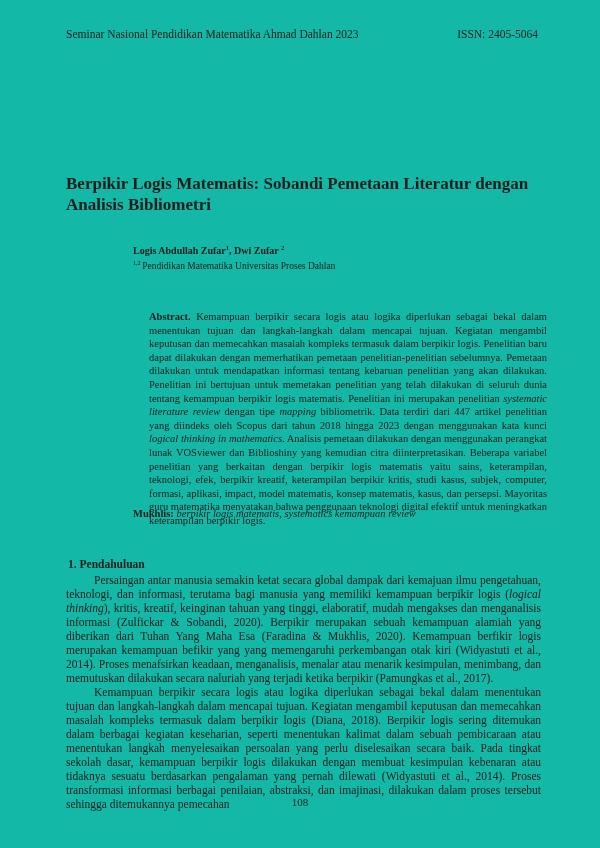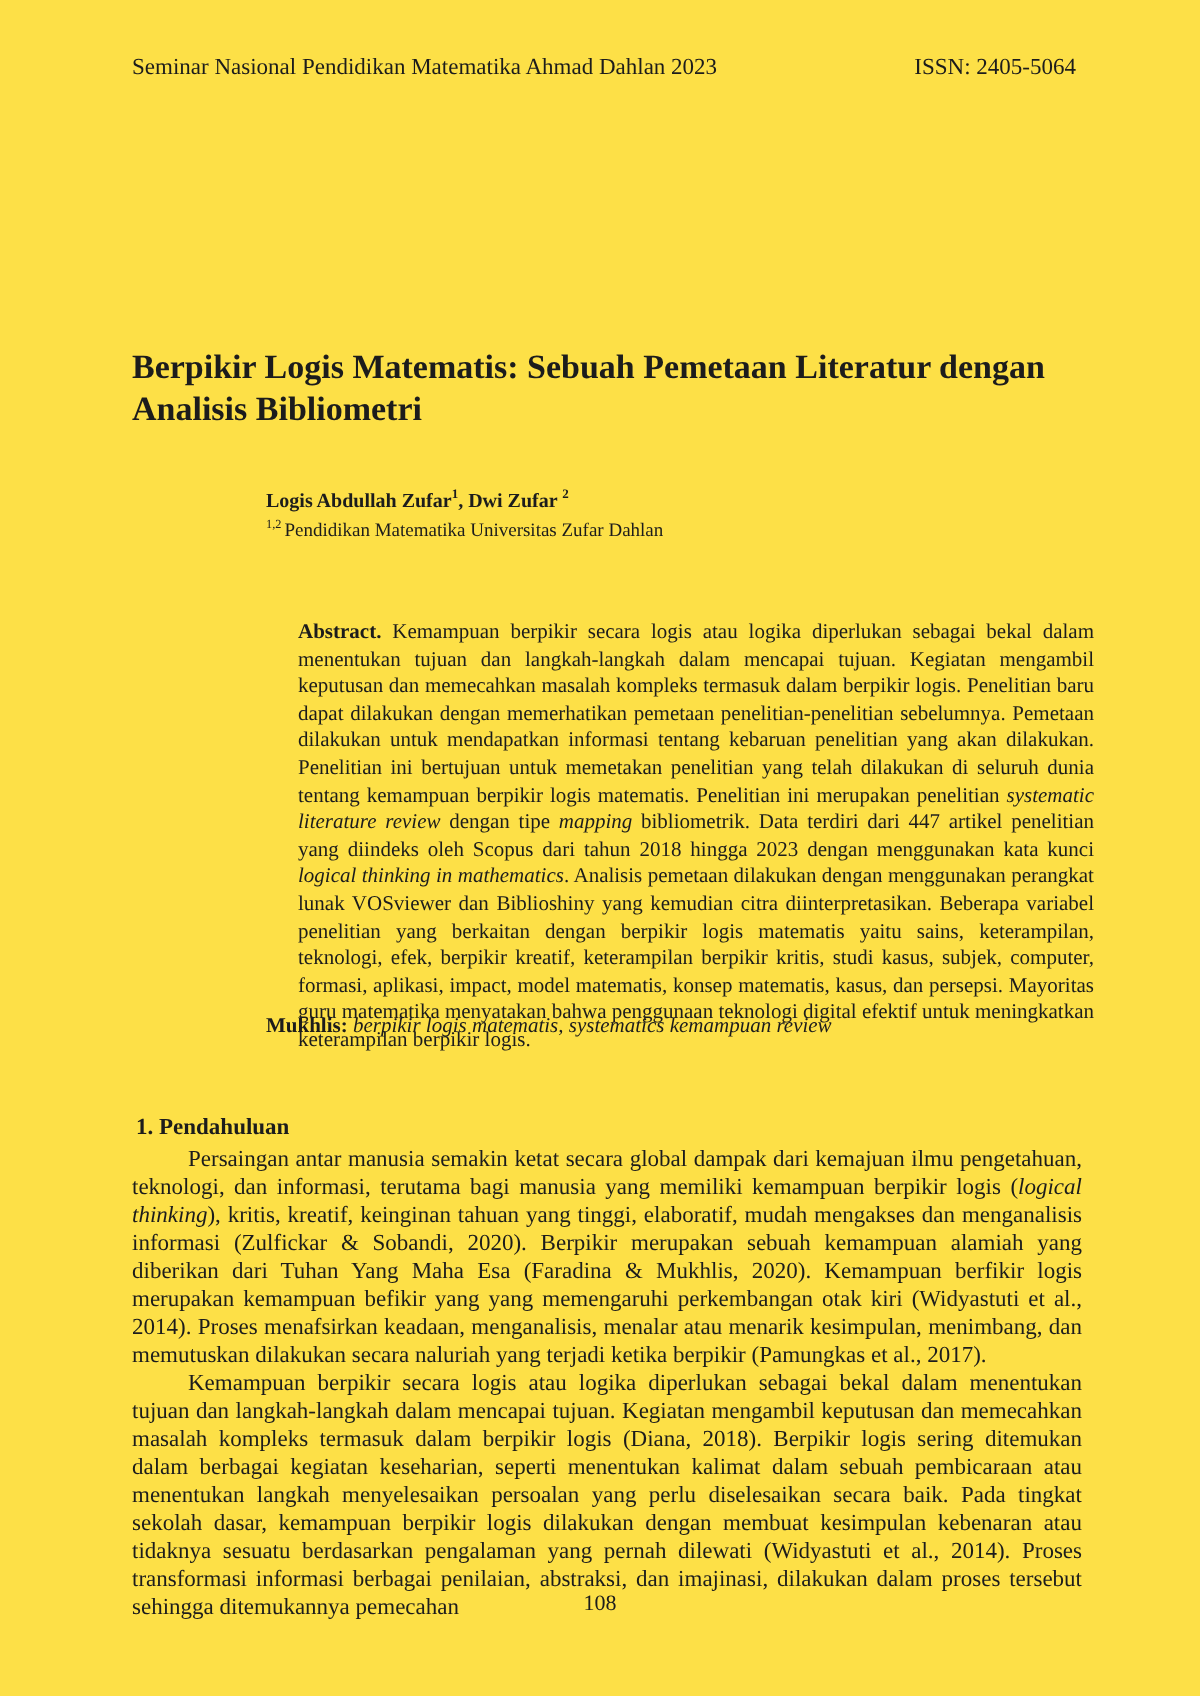--- a/index.html
+++ b/index.html
@@ -1,20 +1,20 @@
 <!DOCTYPE html>
 <html><head>
 <meta charset="utf-8">
 <style>
   html, body { margin: 0; padding: 0; background: #ffffff; }
   .sheet {
     position: relative;
     width: 600px;
     height: 848px;
-    background: #fde047;
+    background: #14b8a6;
     font-family: "Liberation Serif", serif;
     color: #1c1c1c;
     overflow: hidden;
   }
   .header-row {
     position: absolute;
     left: 66px;
     right: 62px;
     top: 28px;
     display: flex;
@@ -91,25 +91,25 @@
 </head>
 <body>
 
 <div class="sheet">
 
   <div class="header-row">
     <span>Seminar Nasional Pendidikan Matematika Ahmad Dahlan 2023</span>
     <span>ISSN: 2405-5064</span>
   </div>
 
-  <h1 class="paper-title">Berpikir Logis Matematis: Sebuah Pemetaan Literatur dengan Analisis Bibliometri</h1>
+  <h1 class="paper-title">Berpikir Logis Matematis: Sobandi Pemetaan Literatur dengan Analisis Bibliometri</h1>
 
   <div class="authors-block">
     <div class="authors-line"><span class="run-normal">Logis Abdullah Zufar</span><sup class="run-sup">1</sup><span class="run-normal">, Dwi Zufar </span><sup class="run-sup">2</sup></div>
-    <div class="affiliation-line"><sup class="run-sup">1,2 </sup><span class="run-normal">Pendidikan Matematika Universitas Zufar Dahlan</span></div>
+    <div class="affiliation-line"><sup class="run-sup">1,2 </sup><span class="run-normal">Pendidikan Matematika Universitas Proses Dahlan</span></div>
   </div>
 
   <p class="abstract-par"><span class="run-bold">Abstract.</span><span class="run-normal"> Kemampuan berpikir secara logis atau logika diperlukan sebagai bekal dalam menentukan tujuan dan langkah-langkah dalam mencapai tujuan. Kegiatan mengambil keputusan dan memecahkan masalah kompleks termasuk dalam berpikir logis. Penelitian baru dapat dilakukan dengan memerhatikan pemetaan penelitian-penelitian sebelumnya. Pemetaan dilakukan untuk mendapatkan informasi tentang kebaruan penelitian yang akan dilakukan. Penelitian ini bertujuan untuk memetakan penelitian yang telah dilakukan di seluruh dunia tentang kemampuan berpikir logis matematis. Penelitian ini merupakan penelitian </span><span class="run-italic">systematic literature review</span><span class="run-normal"> dengan tipe </span><span class="run-italic">mapping</span><span class="run-normal"> bibliometrik. Data terdiri dari 447 artikel penelitian yang diindeks oleh Scopus dari tahun 2018 hingga 2023 dengan menggunakan kata kunci </span><span class="run-italic">logical thinking in mathematics</span><span class="run-normal">. Analisis pemetaan dilakukan dengan menggunakan perangkat lunak VOSviewer dan Biblioshiny yang kemudian citra diinterpretasikan. Beberapa variabel penelitian yang berkaitan dengan berpikir logis matematis yaitu sains, keterampilan, teknologi, efek, berpikir kreatif, keterampilan berpikir kritis, studi kasus, subjek, computer, formasi, aplikasi, impact, model matematis, konsep matematis, kasus, dan persepsi. Mayoritas guru matematika menyatakan bahwa penggunaan teknologi digital efektif untuk meningkatkan keterampilan berpikir logis.</span></p>
 
   <p class="keywords-par"><span class="run-bold">Mukhlis:</span><span class="run-italic"> berpikir logis matematis, systematics kemampuan review</span></p>
 
   <div class="section-block">
     <h2 class="section-heading">1. Pendahuluan</h2>
     <p class="body-par"><span class="run-normal">Persaingan antar manusia semakin ketat secara global dampak dari kemajuan ilmu pengetahuan, teknologi, dan informasi, terutama bagi manusia yang memiliki kemampuan berpikir logis (</span><span class="run-italic">logical thinking</span><span class="run-normal">), kritis, kreatif, keinginan tahuan yang tinggi, elaboratif, mudah mengakses dan menganalisis informasi (Zulfickar &amp; Sobandi, 2020). Berpikir merupakan sebuah kemampuan alamiah yang diberikan dari Tuhan Yang Maha Esa (Faradina &amp; Mukhlis, 2020). Kemampuan berfikir logis merupakan kemampuan befikir yang yang memengaruhi perkembangan otak kiri (Widyastuti et al., 2014). Proses menafsirkan keadaan, menganalisis, menalar atau menarik kesimpulan, menimbang, dan memutuskan dilakukan secara naluriah yang terjadi ketika berpikir (Pamungkas et al., 2017).</span></p>
     <p class="body-par"><span class="run-normal">Kemampuan berpikir secara logis atau logika diperlukan sebagai bekal dalam menentukan tujuan dan langkah-langkah dalam mencapai tujuan. Kegiatan mengambil keputusan dan memecahkan masalah kompleks termasuk dalam berpikir logis (Diana, 2018). Berpikir logis sering ditemukan dalam berbagai kegiatan keseharian, seperti menentukan kalimat dalam sebuah pembicaraan atau menentukan langkah menyelesaikan persoalan yang perlu diselesaikan secara baik. Pada tingkat sekolah dasar, kemampuan berpikir logis dilakukan dengan membuat kesimpulan kebenaran atau tidaknya sesuatu berdasarkan pengalaman yang pernah dilewati (Widyastuti et al., 2014). Proses transformasi informasi berbagai penilaian, abstraksi, dan imajinasi, dilakukan dalam proses tersebut sehingga ditemukannya pemecahan</span></p>

